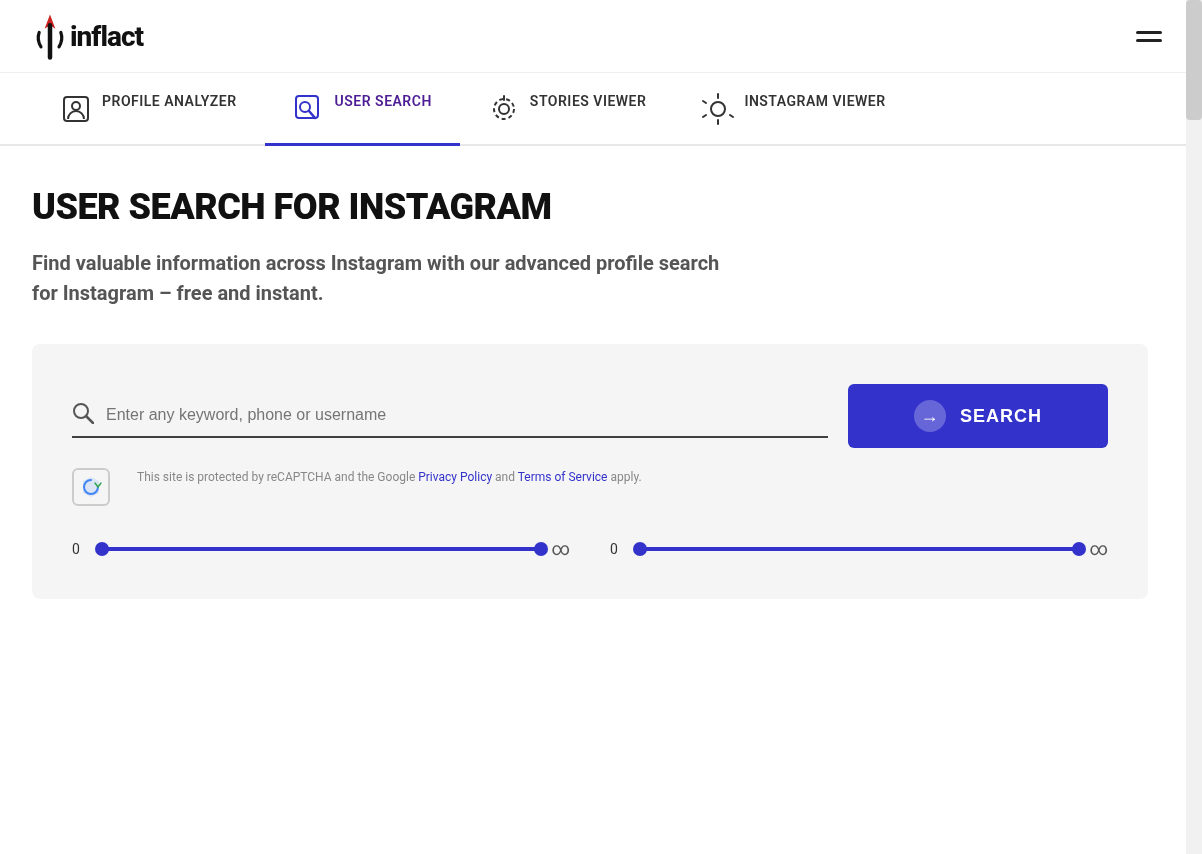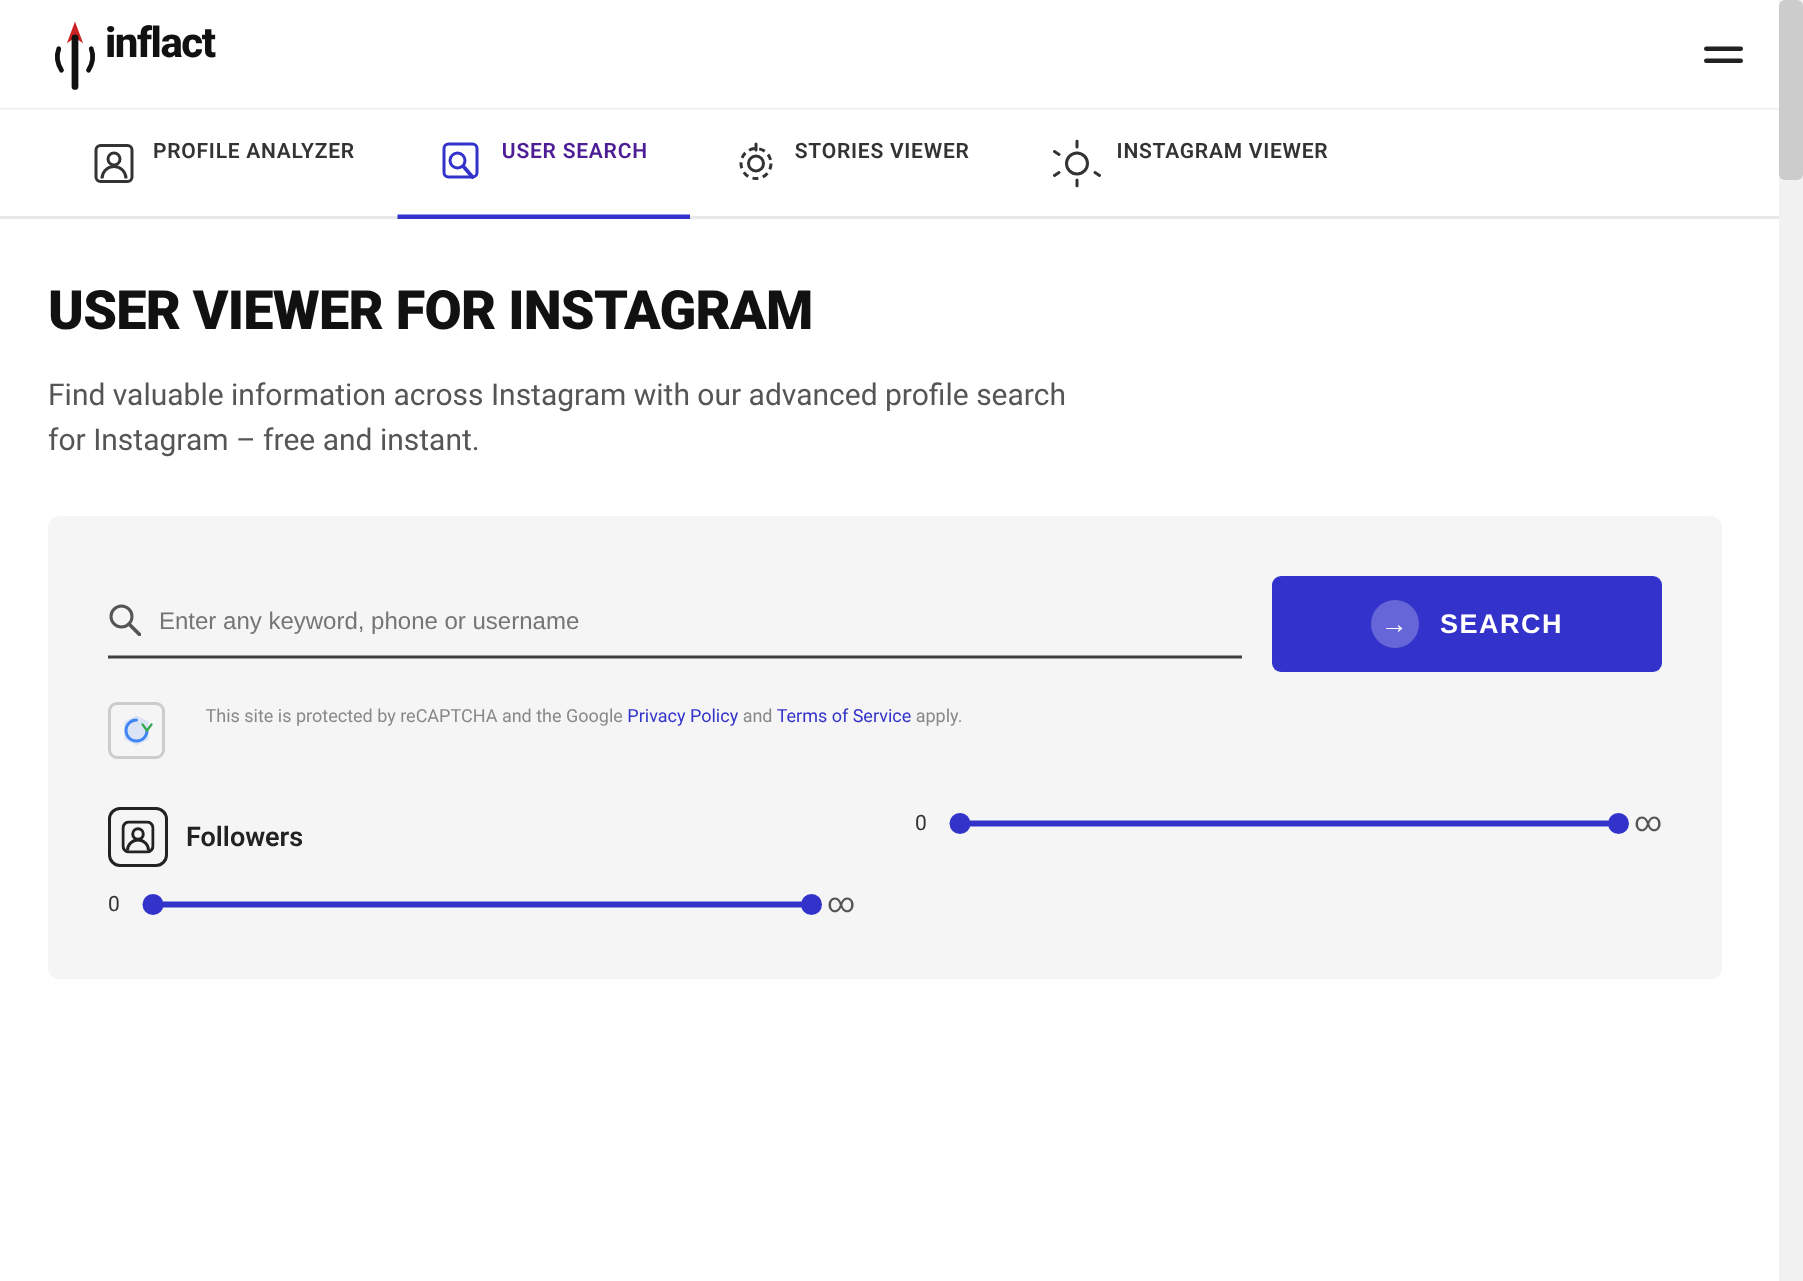--- a/index.html
+++ b/index.html
@@ -14,20 +14,21 @@
     .header {
       display: flex;
       align-items: center;
       justify-content: space-between;
       padding: 12px 32px;
       border-bottom: 1px solid #eee;
       position: relative;
     }
     .logo {
       display: flex;
+      align-items: center;
       font-size: 28px;
       font-weight: 800;
       color: #111;
       letter-spacing: -1px;
       text-decoration: none;
     }
     .logo-icon {
       width: 36px;
       height: 48px;
       position: relative;
@@ -110,20 +111,21 @@
       color: #111;
       margin-bottom: 20px;
       letter-spacing: -0.5px;
     }
     .page-subtitle {
       font-size: 20px;
       color: #555;
       line-height: 1.5;
       margin-bottom: 36px;
       max-width: 700px;
+      font-weight: bold;
     }
 
     
     .search-area {
       background: #f5f5f5;
       border-radius: 8px;
       padding: 40px 40px 40px;
       margin-bottom: 0;
     }
     .search-row {
@@ -344,21 +346,21 @@
         <line x1="4" y1="10" x2="1" y2="8" stroke="#333" stroke-width="2" stroke-linecap="round"></line>
         <line x1="31" y1="24" x2="28" y2="22" stroke="#333" stroke-width="2" stroke-linecap="round"></line>
         <line x1="4" y1="22" x2="1" y2="24" stroke="#333" stroke-width="2" stroke-linecap="round"></line>
       </svg>
     </div>
     <span>INSTAGRAM VIEWER</span>
   </div>
 </nav>
 
 <div class="main">
-  <h1 class="page-title">USER VIEWER FOR INSTAGRAM</h1>
+  <h1 class="page-title">USER SEARCH FOR INSTAGRAM</h1>
   <p class="page-subtitle">Find valuable information across Instagram with our advanced profile search for Instagram – free and instant.</p>
 
   <div class="search-area">
     <div class="search-row">
       <div class="search-input-wrapper">
         <span class="search-icon-wrap">
           <svg width="22" height="22" viewBox="0 0 22 22" fill="none">
             <circle cx="9" cy="9" r="7" stroke="#555" stroke-width="2" fill="none"></circle>
             <line x1="14" y1="14" x2="21" y2="21" stroke="#555" stroke-width="2.5" stroke-linecap="round"></line>
           </svg>
@@ -380,30 +382,20 @@
         </svg>
       </div>
       <div class="recaptcha-text">
         <span>This site is protected by reCAPTCHA and the Google </span><a href="#">Privacy Policy</a><span> and </span><a href="#">Terms of Service</a><span> apply.</span>
       </div>
     </div>
 
     <div class="filter-row">
 
       <div class="filter-card">
-        <div class="filter-label-row">
-          <div class="filter-icon">
-            <svg width="22" height="22" viewBox="0 0 22 22" fill="none">
-              <rect x="1" y="1" width="20" height="20" rx="4" stroke="#222" stroke-width="2" fill="none"></rect>
-              <circle cx="11" cy="9" r="3.5" stroke="#222" stroke-width="2" fill="none"></circle>
-              <path d="M4 20c0-3.9 3.1-7 7-7s7 3.1 7 7" stroke="#222" stroke-width="2" fill="none"></path>
-            </svg>
-          </div>
-          <span class="filter-name">Followers</span>
-        </div>
         <div class="slider-row">
           <span class="slider-value">0</span>
           <div class="slider-track">
             <div class="slider-dot-left"></div>
             <div class="slider-dot-right"></div>
           </div>
           <span class="infinity-symbol">∞</span>
         </div>
       </div>
 

